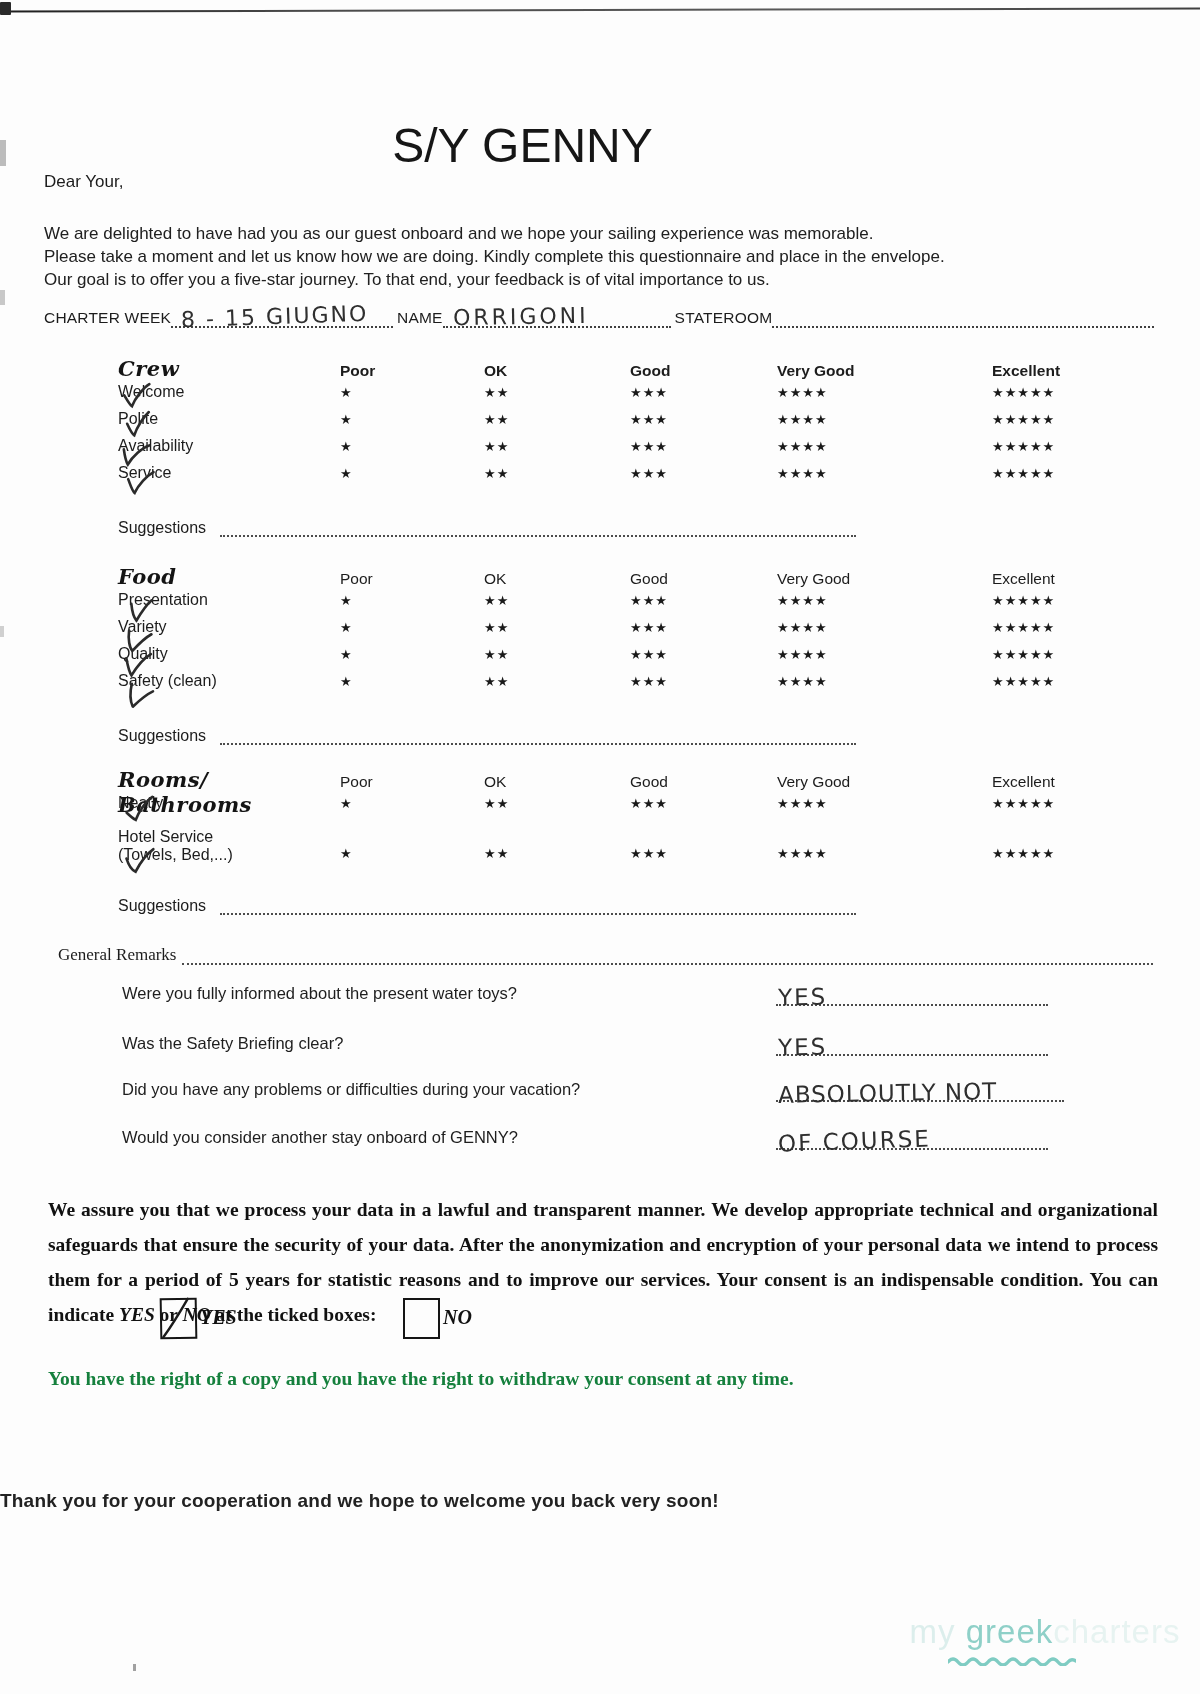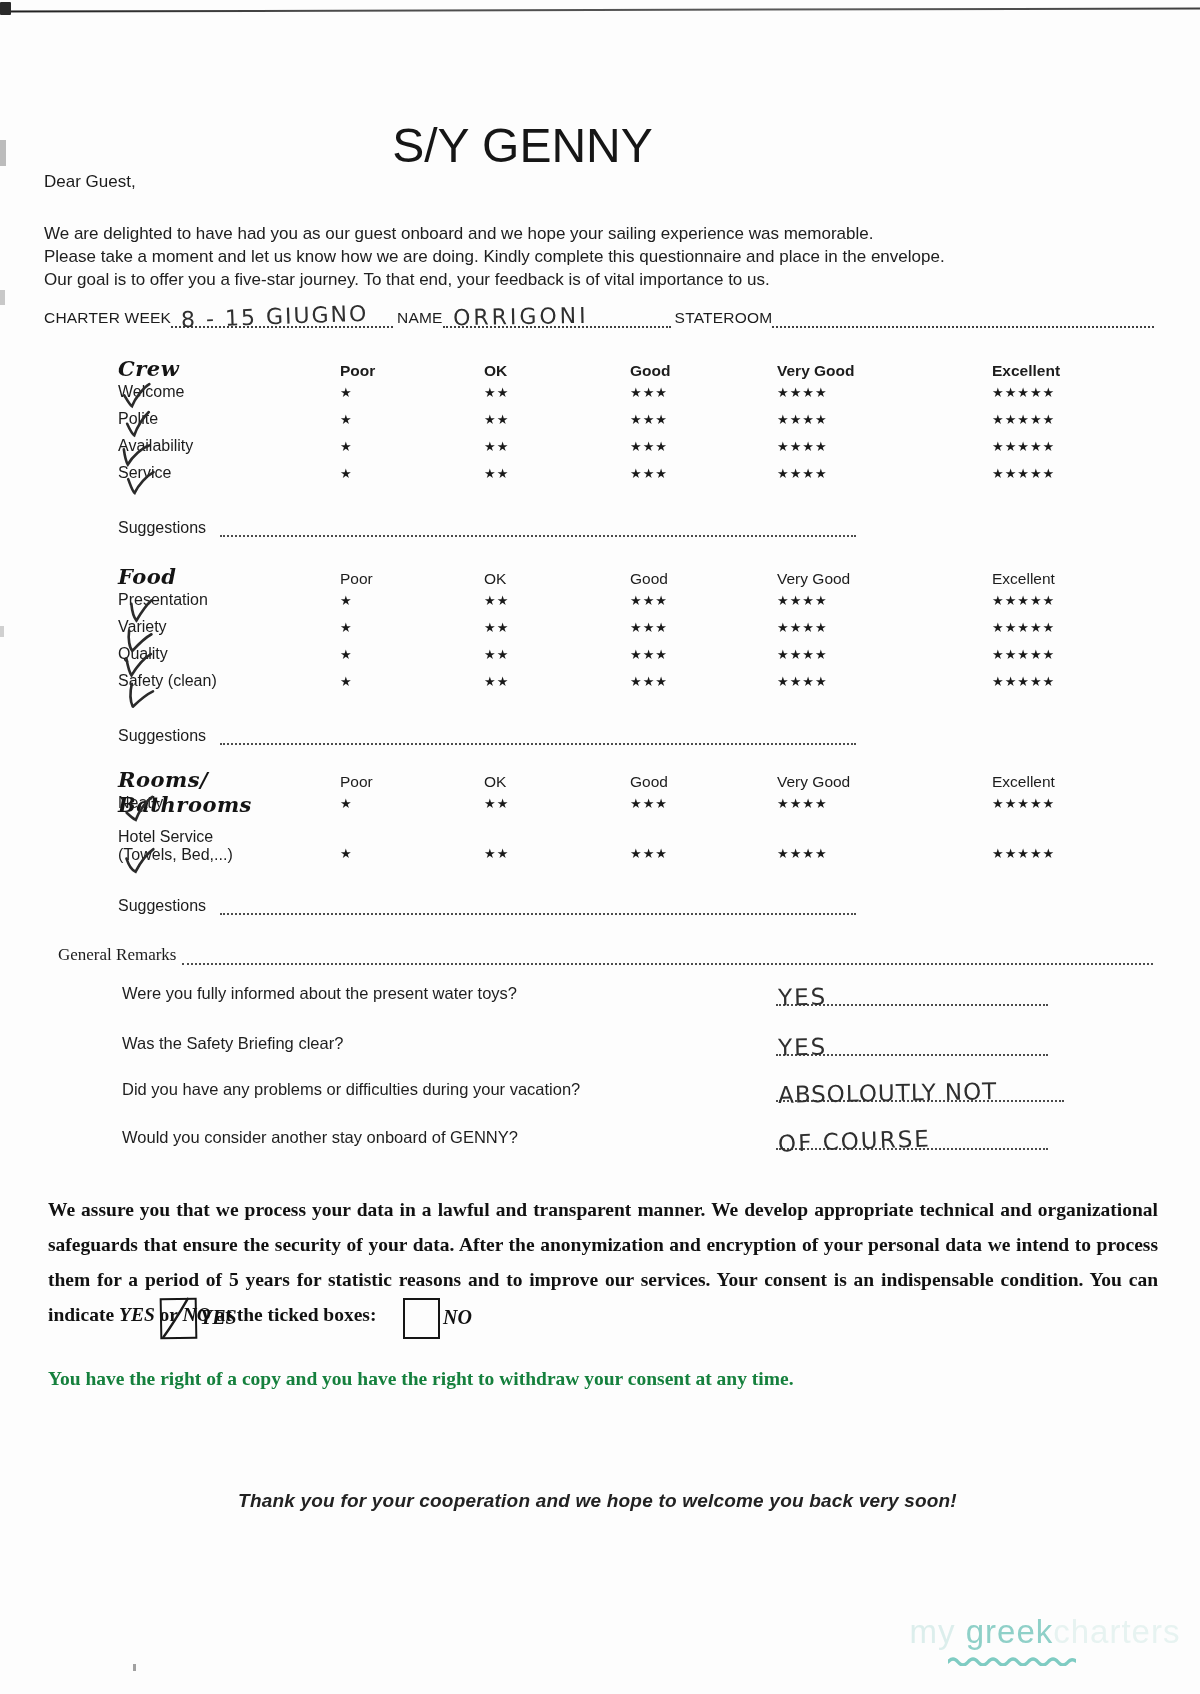--- a/index.html
+++ b/index.html
@@ -85,22 +85,22 @@
   .cbox{position:absolute;top:0;width:33px;height:37px;border:2.5px solid #151515;background:transparent;}
   .cbox-yes{left:160px;transform:rotate(-1deg);}
   .cbox-no{left:403px;}
   .cbox svg{position:absolute;left:-4px;top:-3px;width:42px;height:44px;overflow:visible;}
   .cblabel{position:absolute;top:8px;font-family:"Liberation Serif",serif;font-weight:700;font-style:italic;font-size:20px;color:#111;}
   .cblabel-yes{left:200px;}
   .cblabel-no{left:443px;}
   .rights{position:absolute;top:1348px;left:48px;font-family:"Liberation Serif",serif;
           font-weight:600;font-size:19.5px;color:#15803d;}
 
-  .thanks{position:absolute;top:1490px;left:0;width:1195px;text-align:center;
-          font-size:19px;font-style:italic;font-weight:600;color:#222;letter-spacing:.2px;}
+  .thanks{position:absolute;top:1490px;left:0;width:1195px;
+          font-size:19px;font-weight:600;color:#222;letter-spacing:.2px;}
 
   
   .wm{position:absolute;top:1614px;left:905px;width:280px;text-align:center;
       font-size:33px;font-weight:300;letter-spacing:1px;line-height:36px;white-space:nowrap;}
   .wm-my{color:#dceeec;}
   .wm-greek{color:#8fd0c8;}
   .wm-charters{color:#e7f3f1;}
   .wm-wave{position:absolute;left:43px;top:40px;width:128px;height:12px;}
 </style>
 </head>
@@ -109,21 +109,21 @@
 <div class="page">
 
   <div class="scan-top"></div>
   <div class="scan-blob"></div>
   <div class="scan-m1"></div>
   <div class="scan-m2"></div>
   <div class="scan-m3"></div>
   <div class="scan-dot"></div>
 
   <h1 class="title">S/Y GENNY</h1>
-  <div class="salut">Dear Guest,</div>
+  <div class="salut">Dear Your,</div>
   <div class="intro">
     <div>We are delighted to have had you as our guest onboard and we hope your sailing experience was memorable.</div>
     <div>Please take a moment and let us know how we are doing. Kindly complete this questionnaire and place in the envelope.</div>
     <div>Our goal is to offer you a five-star journey. To that end, your feedback is of vital importance to us.</div>
   </div>
 
   <div class="charter">
     <span class="flabel">CHARTER WEEK</span>
     <span class="fill w1">
       <span class="hand hw-field hw-week">8 - 15 GIUGNO</span>

